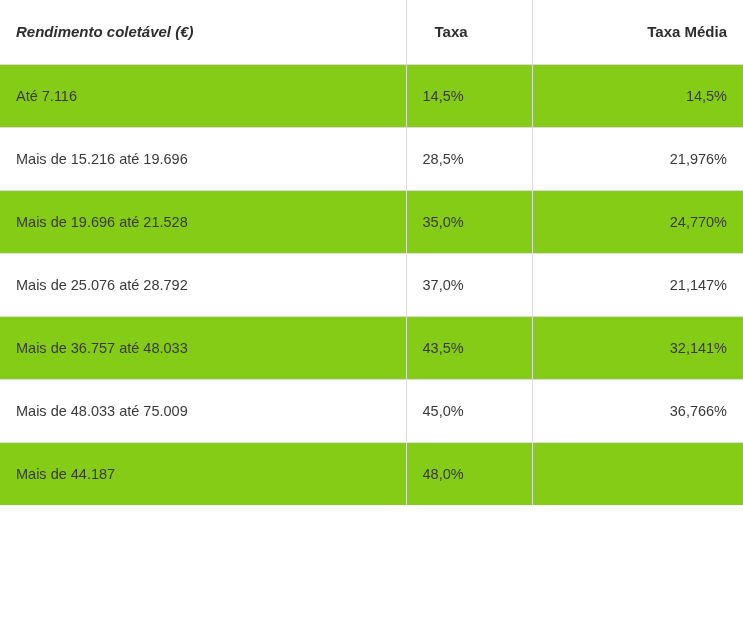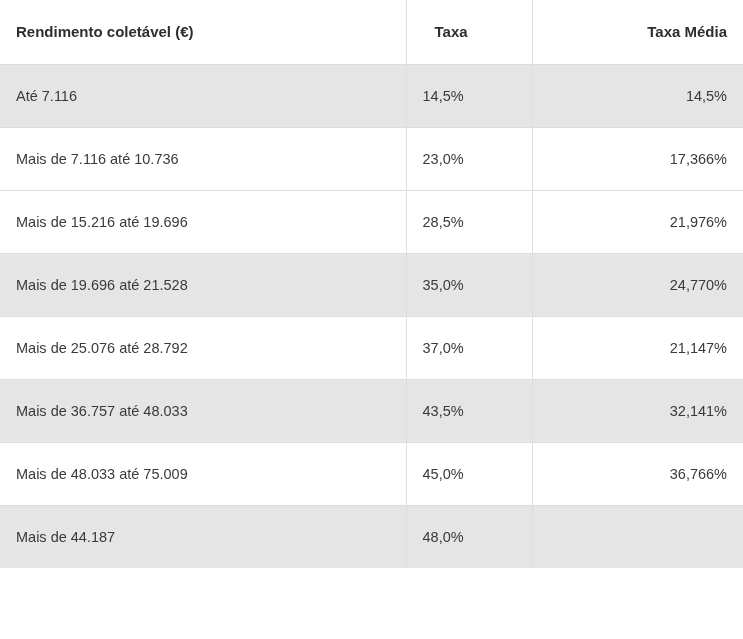--- a/index.html
+++ b/index.html
@@ -33,25 +33,25 @@
     box-sizing: border-box;
   }
   table.tax-table thead th {
     font-weight: bold;
     color: #2e2e2e;
     background: #ffffff;
     font-size: 15px;
     border-top: none;
     height: 64px;
   }
-  table.tax-table thead th.bracket-head { text-align: left; }
+  table.tax-table thead th.bracket-head { text-align: left; font-style: italic; }
   table.tax-table thead th.rate-head    { text-align: left; padding-left: 28px; }
   table.tax-table thead th.avg-head     { text-align: right; }
 
-  table.tax-table tbody tr.odd-row td { background: #e5e5e5; }
+  table.tax-table tbody tr.odd-row td { background: #84cc16; }
   table.tax-table tbody tr.even-row td { background: #ffffff; }
 
   table.tax-table td.bracket-cell { text-align: left;  color: #3a3a3a; }
   table.tax-table td.rate-cell    { text-align: left;  color: #3a3a3a; }
   table.tax-table td.avg-cell     { text-align: right; color: #3a3a3a; }
 
   table.tax-table tr td:first-child,
   table.tax-table tr th:first-child { border-left: none; }
   table.tax-table tr td:last-child,
   table.tax-table tr th:last-child { border-right: none; }
@@ -73,25 +73,20 @@
       <th class="avg-head">Taxa Média</th>
     </tr>
   </thead>
   <tbody>
     <tr class="odd-row">
       <td class="bracket-cell">Até 7.116</td>
       <td class="rate-cell">14,5%</td>
       <td class="avg-cell">14,5%</td>
     </tr>
     <tr class="even-row">
-      <td class="bracket-cell">Mais de 7.116 até 10.736</td>
-      <td class="rate-cell">23,0%</td>
-      <td class="avg-cell">17,366%</td>
-    </tr>
-    <tr class="even-row">
       <td class="bracket-cell">Mais de 15.216 até 19.696</td>
       <td class="rate-cell">28,5%</td>
       <td class="avg-cell">21,976%</td>
     </tr>
     <tr class="odd-row">
       <td class="bracket-cell">Mais de 19.696 até 21.528</td>
       <td class="rate-cell">35,0%</td>
       <td class="avg-cell">24,770%</td>
     </tr>
     <tr class="even-row">

